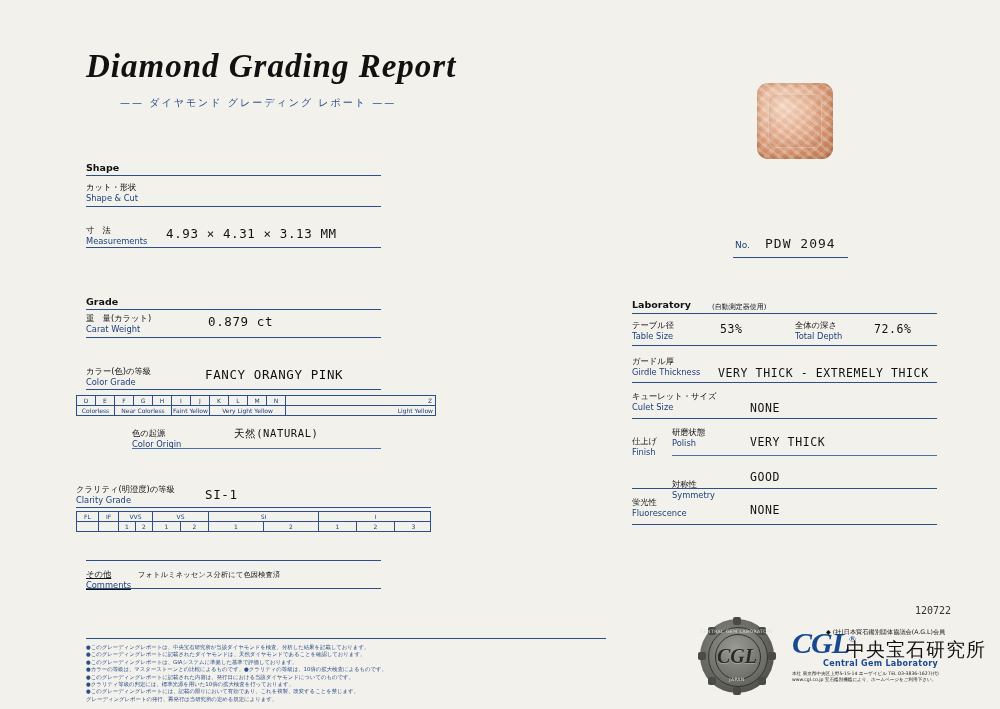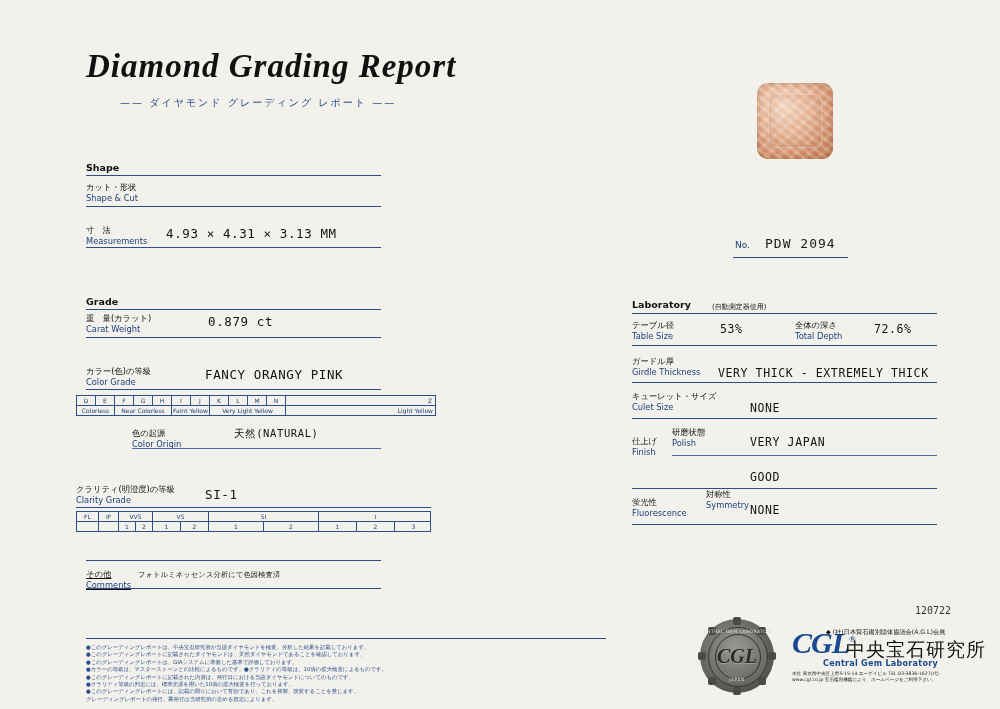--- a/index.html
+++ b/index.html
@@ -332,24 +332,24 @@
   <div class="rule" style="left:632px;top:418px;width:305px;"></div>
 
   <div class="lbl" style="left:632px;top:436px;">
     <span class="jp">仕上げ</span>
     <span class="en">Finish</span>
   </div>
   <div class="lbl" style="left:672px;top:427px;">
     <span class="jp">研磨状態</span>
     <span class="en">Polish</span>
   </div>
-  <div class="val" style="left:750px;top:435px;font-size:11.5px;">VERY JAPAN</div>
+  <div class="val" style="left:750px;top:435px;font-size:11.5px;">VERY THICK</div>
   <div class="rule thin" style="left:672px;top:455px;width:265px;"></div>
 
-  <div class="lbl" style="left:672px;top:489px;margin-left:34px;">
+  <div class="lbl" style="left:672px;top:479px;">
     <span class="jp">対称性</span>
     <span class="en">Symmetry</span>
   </div>
   <div class="val" style="left:750px;top:470px;font-size:11.5px;">GOOD</div>
   <div class="rule" style="left:632px;top:488px;width:305px;"></div>
 
   <div class="lbl" style="left:632px;top:497px;">
     <span class="jp">蛍光性</span>
     <span class="en">Fluorescence</span>
   </div>

